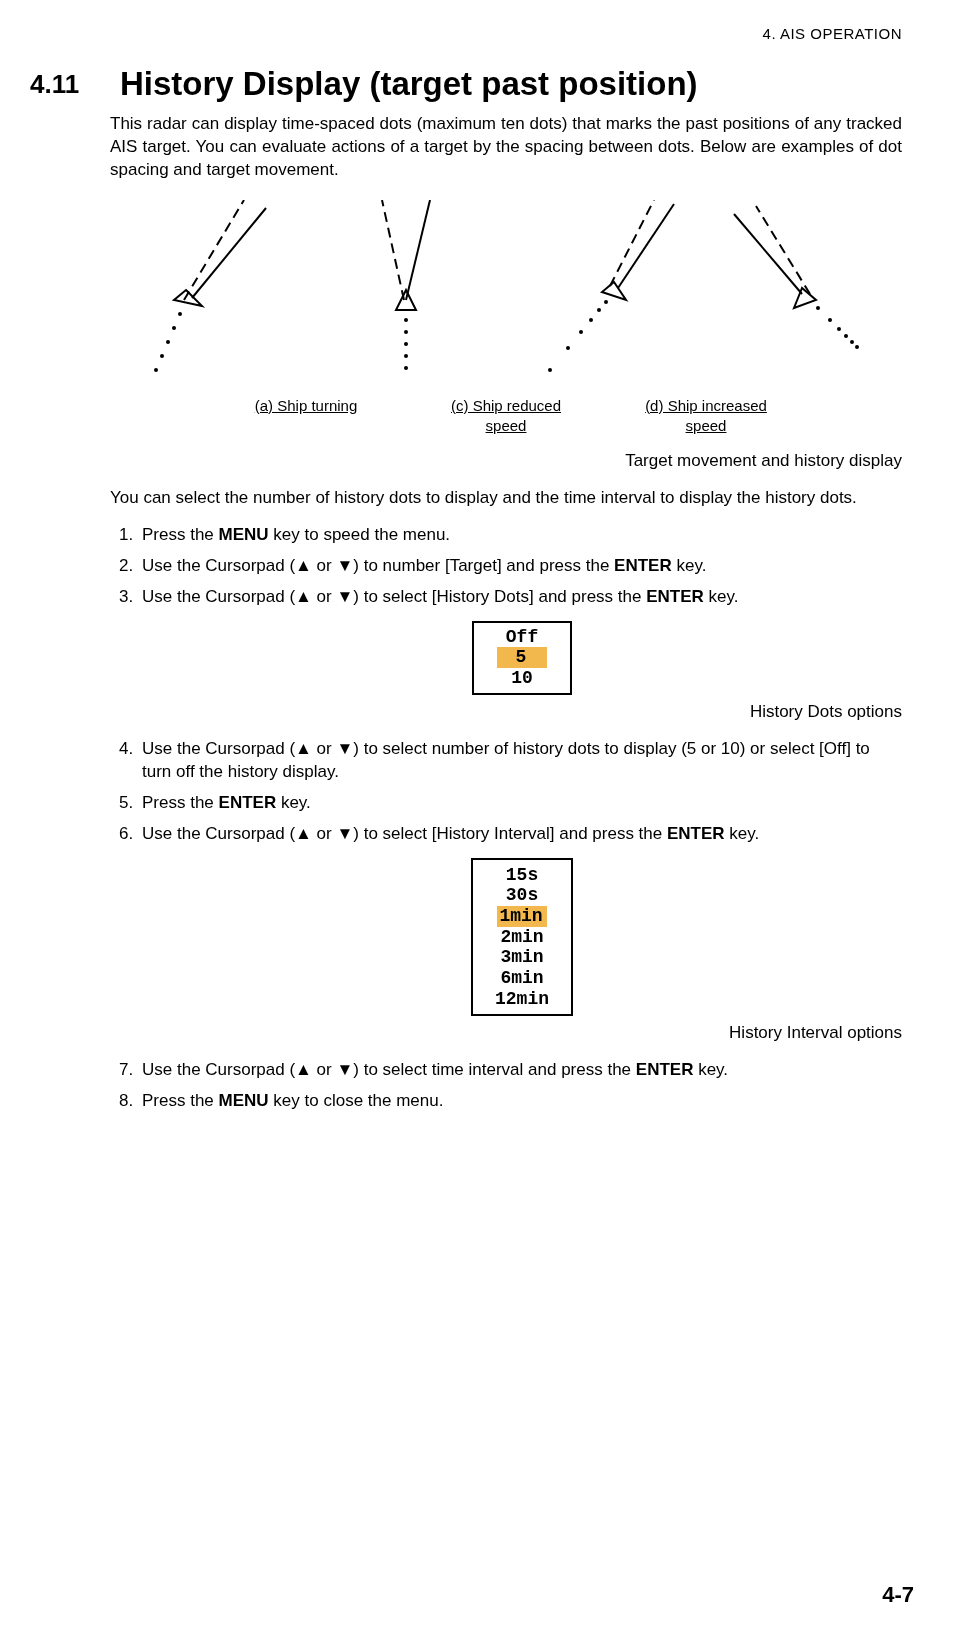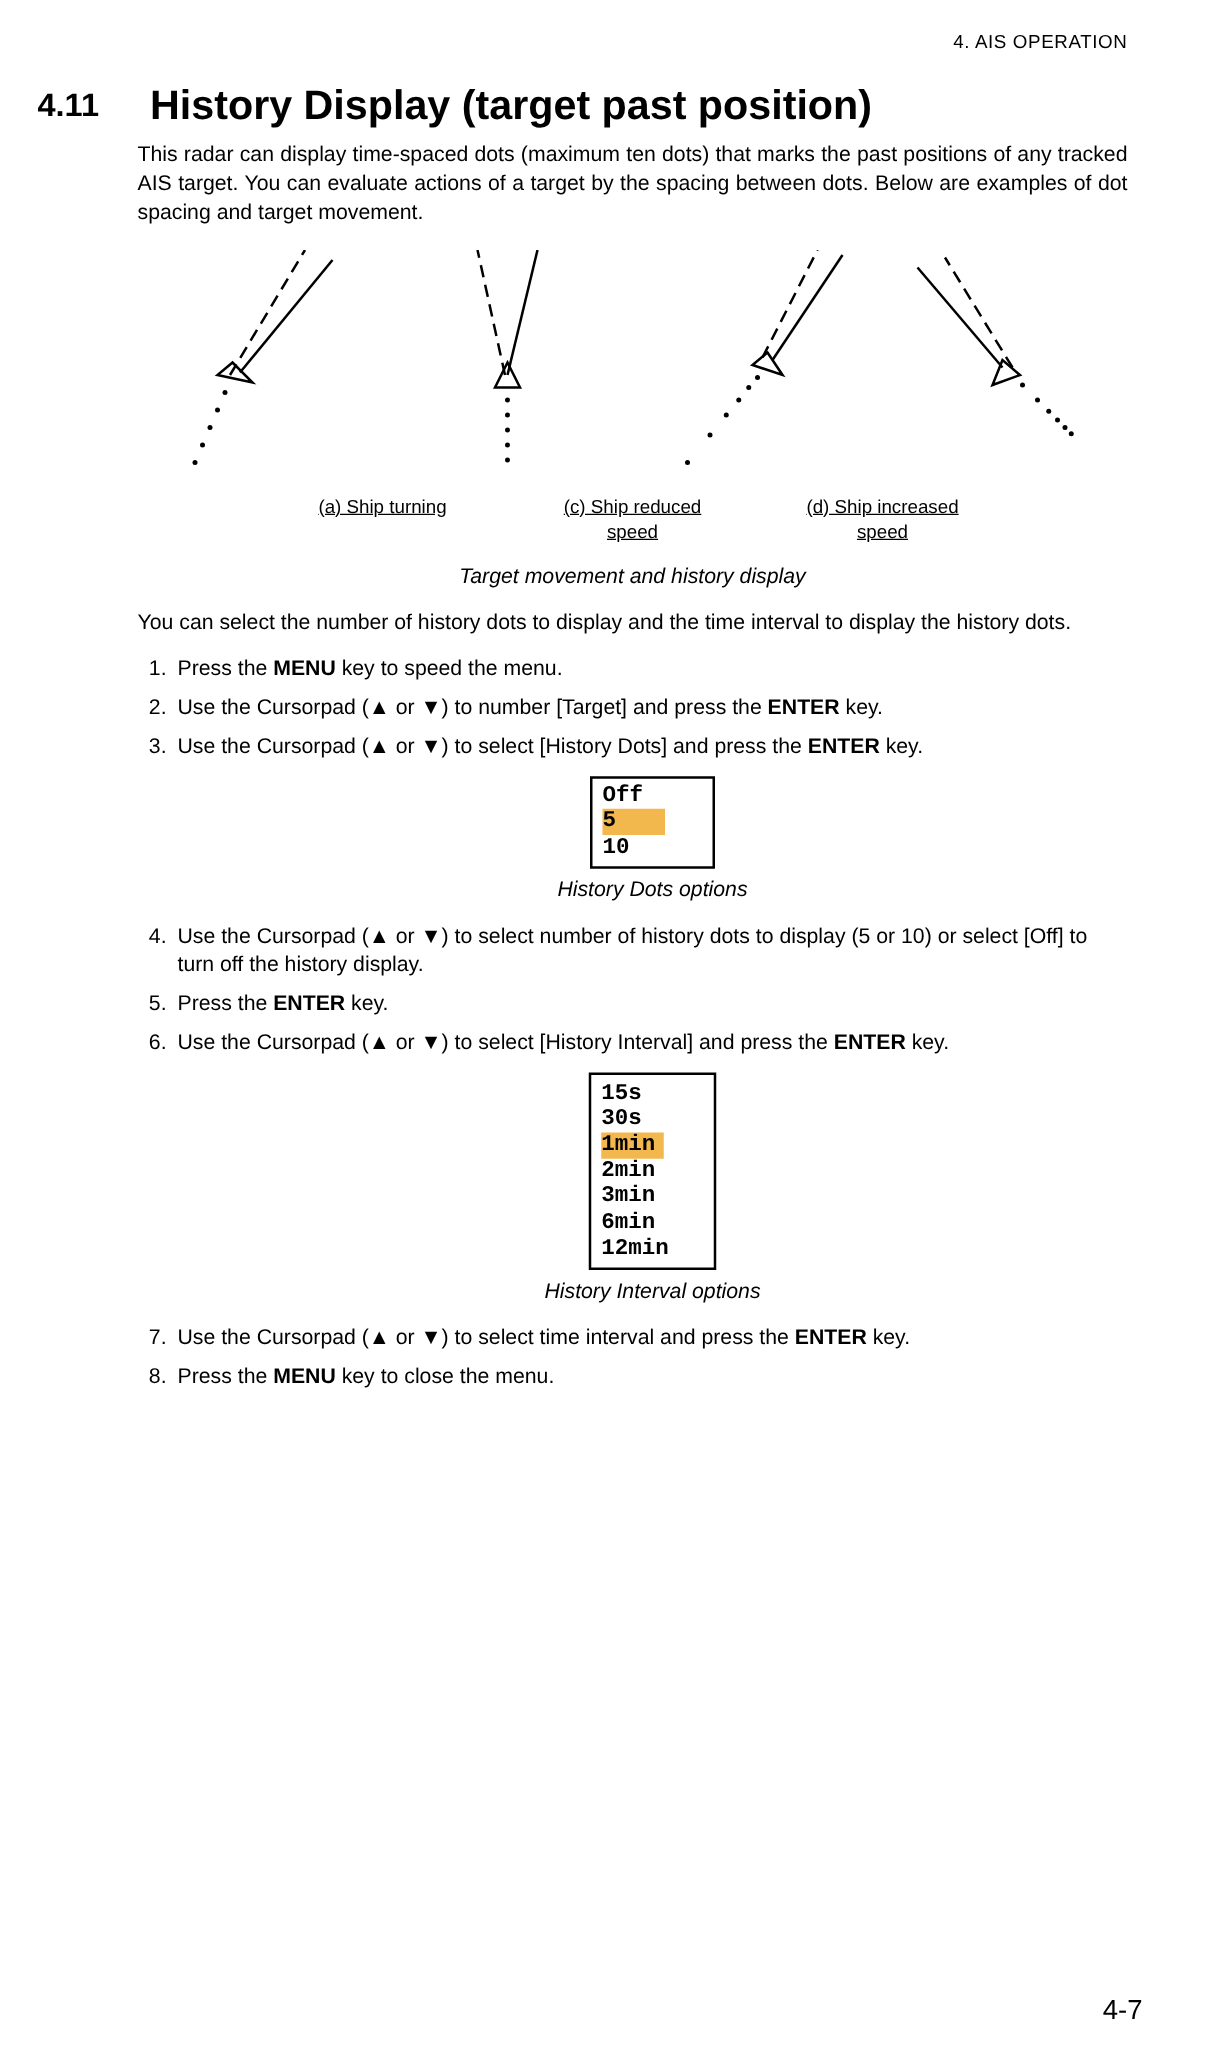--- a/index.html
+++ b/index.html
@@ -59,22 +59,21 @@
     gap: 40px;
     font-size: 15px;
     text-align: center;
     margin-bottom: 14px;
   }
   .fig-caps > div {
     width: 160px;
     text-decoration: underline;
   }
   .fig-title {
-    font-style: italic;
-    text-align: center;
+    text-align: right;
     margin: 6px 0 14px 0;
   }
   ol.steps {
     margin: 6px 0 6px 0;
     padding-left: 28px;
   }
   ol.steps > li {
     padding-left: 4px;
     margin-bottom: 8px;
   }
@@ -94,33 +93,34 @@
     line-height: 1.15;
   }
   .menu-int {
     width: 82px;
     padding: 5px 8px;
     font-size: 18px;
     line-height: 1.15;
   }
   .menu-box .row {
     white-space: pre;
+    text-align: center;
   }
   .menu-box .sel {
     background: #f2b84e;
     display: inline-block;
     padding: 0 2px 0 0;
     min-width: 48px;
   }
   .page-num {
     position: absolute;
-    bottom: 17px;
+    bottom: 30px;
     right: 60px;
     font-size: 22px;
-    font-weight: normal;
+    font-weight: bold;
   }
 </style>
 </head>
 <body>
 
 <div class="page">
 
   <div class="running-head">4.  AIS OPERATION</div>
 
   <div class="section-row">

